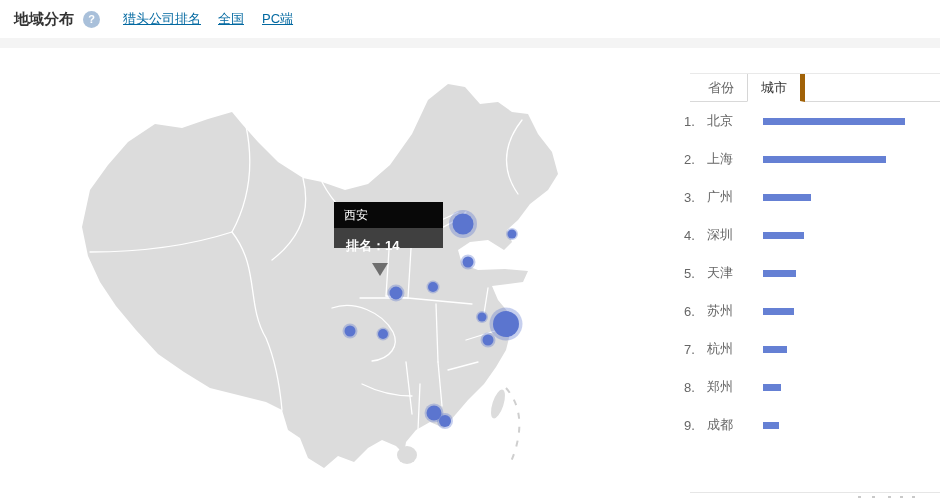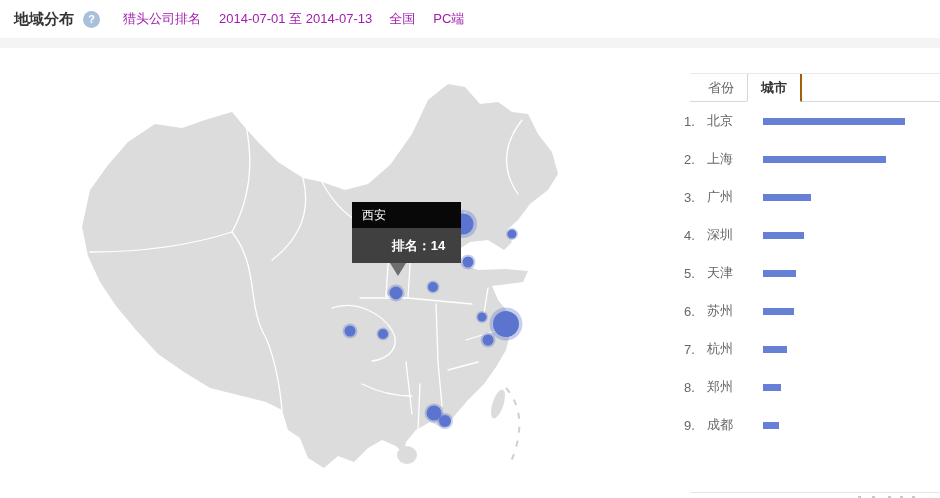--- a/index.html
+++ b/index.html
@@ -4,64 +4,63 @@
 <style>
   html,body{margin:0;padding:0;background:#fff;}
   .page{position:relative;width:940px;height:498px;background:#fff;overflow:hidden;
         font-family:"Liberation Sans","DejaVu Sans",sans-serif;}
   
   .hdr{position:absolute;left:0;top:0;width:940px;height:38px;background:#fff;
        display:flex;align-items:center;}
   .hdr-title{margin-left:14px;font-size:15px;font-weight:bold;color:#333;}
   .help{margin-left:9px;width:17px;height:17px;border-radius:50%;background:#a9c0da;
         color:#fff;font-size:11px;font-weight:bold;text-align:center;line-height:17px;cursor:pointer;}
-  .hdr-meta{font-size:13px;color:#a21caf;}
+  .hdr-meta{font-size:13px;color:#0369a1;text-decoration:underline;}
   .m1{margin-left:23px;} .m2{margin-left:18px;} .m3{margin-left:17px;} .m4{margin-left:18px;}
   .hdr-gap{position:absolute;left:0;top:38px;width:940px;height:10px;background:#f4f4f4;}
   
   .map-svg{position:absolute;left:60px;top:62px;}
   .map-land{fill:#dcdcdc;}
   .prov{fill:none;stroke:#fff;stroke-width:1.3;stroke-linecap:round;stroke-linejoin:round;}
   .dash9{fill:none;stroke:#cfcfcf;stroke-width:2;stroke-dasharray:6 8;}
   
-  .tooltip{position:absolute;left:352px;top:202px;width:109px;z-index:5;}
+  .tooltip{position:absolute;left:334px;top:202px;width:109px;z-index:5;}
   .tt-city{height:26px;line-height:27px;background:#080808;color:#fff;font-size:12px;padding-left:10px;}
-  .tt-rank{height:35px;line-height:35px;background:#404040;color:#fff;font-size:13px;font-weight:bold;padding-left:24px;text-align:center;}
+  .tt-rank{height:20px;line-height:35px;background:#404040;color:#fff;font-size:13px;font-weight:bold;padding-left:12px;}
   .tt-arrow{position:absolute;left:38px;top:61px;width:0;height:0;
             border-left:8px solid transparent;border-right:8px solid transparent;border-top:13px solid #6e6e6e;}
   
   .legend{position:absolute;left:65px;top:470px;height:28px;display:flex;align-items:center;
           font-size:13px;color:#666;}
   .legend-circles{position:relative;width:150px;height:28px;margin:0 4px;}
   .legend-line{position:absolute;left:4px;top:13px;width:138px;height:1px;background:#dfe3ee;}
   .legend-dot{position:absolute;border-radius:50%;}
   
   .tabs{position:absolute;left:690px;top:73px;width:250px;height:27px;display:flex;padding-left:5px;
         border-top:1px solid #e9e9e9;border-bottom:1px solid #d9d9d9;box-sizing:content-box;background:#fff;}
   .tab{width:52px;line-height:27px;text-align:center;font-size:13px;color:#666;cursor:pointer;}
-  .tab.active{background:#fff;border-left:1px solid #d6d6d6;border-right:2px solid #a16207;
-              border-bottom:1px solid #fff;margin-bottom:-1px;font-weight:bold;color:#333;}
+  .tab.active{background:#fff;border-left:1px solid #d6d6d6;border-right:5px solid #a16207;
+              border-bottom:1px solid #fff;margin-bottom:-1px;font-weight:normal;color:#333;}
   .rank-list{position:absolute;left:684px;top:102px;width:256px;}
   .rank-row{height:38px;display:flex;align-items:center;font-size:13px;color:#666;}
   .rank-num{width:23px;}
   .rank-city{width:56px;}
   .rank-bar{height:7px;display:inline-block;}
   .panel-footer{position:absolute;left:690px;top:492px;width:250px;border-top:1px solid #e6e6e6;height:5px;}
   .f-dot{position:absolute;top:3px;width:3px;height:2px;background:#c9c9c9;}
 </style>
 </head>
 <body>
 
 <div class="page">
 
   <div class="hdr">
     <span class="hdr-title">地域分布</span>
     <span class="help">?</span>
     <span class="hdr-meta m1">猎头公司排名</span>
-    <span class="hdr-meta m2">2014-07-01 至 2014-07-13</span>
     <span class="hdr-meta m3">全国</span>
     <span class="hdr-meta m4">PC端</span>
   </div>
   <div class="hdr-gap"></div>
 
   <svg class="map-svg" width="600" height="420" viewBox="0 0 600 420">
     <path class="map-land" d="M22 165 L30 128 L48 103 L68 80 L95 62 L122 66 L148 57 L172 50
          L182 62 L198 80 L218 100 L243 116 L262 120 L285 128 L308 122
          L330 103 L352 72 L368 38 L388 22 L405 25 L420 42 L438 40 L452 50 L468 52
          L478 72 L492 90 L498 112 L488 128 L470 142 L458 158 L447 168 L452 180 L444 188

